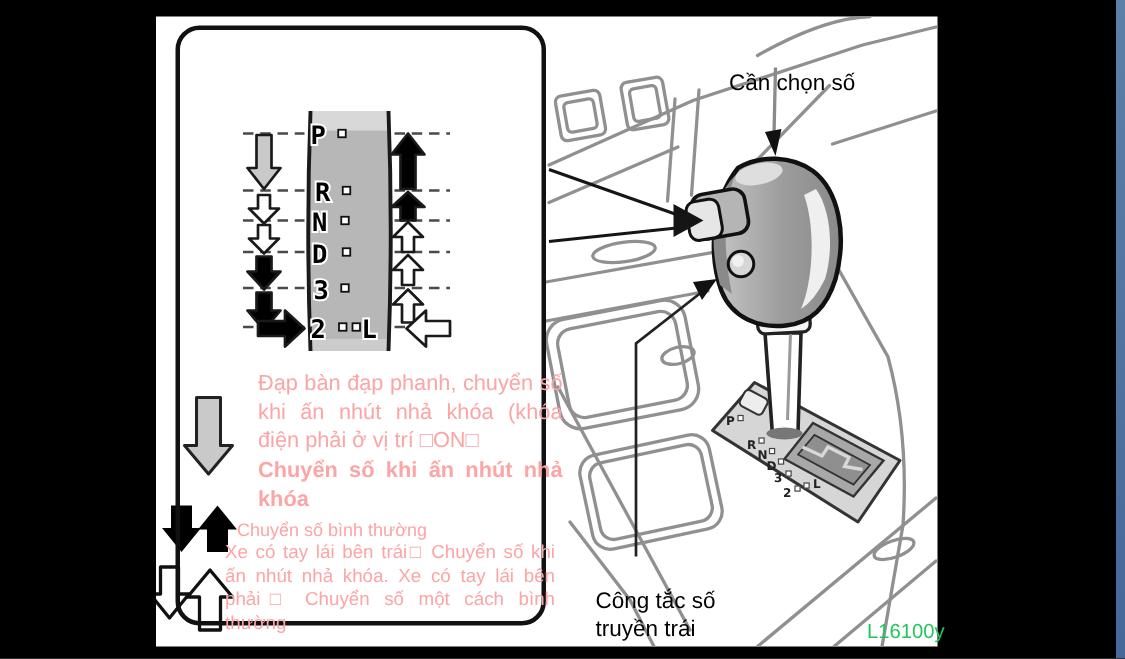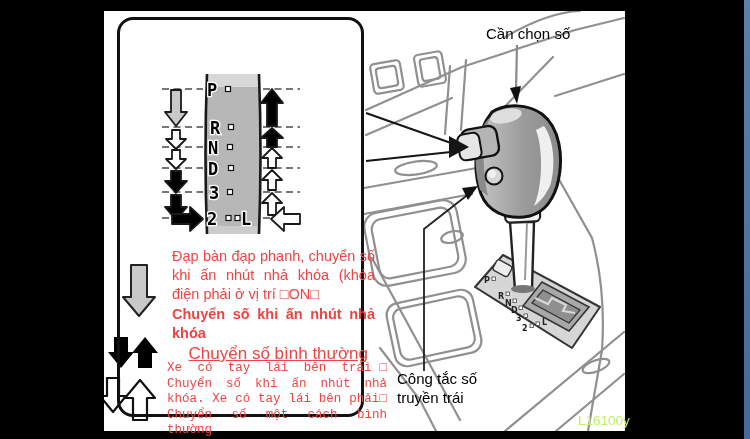--- a/index.html
+++ b/index.html
@@ -4,27 +4,27 @@
 <style>
   html,body{margin:0;padding:0;background:#000;}
   .stage{position:relative;width:750px;height:439px;background:#000;overflow:hidden;
          font-family:"Liberation Sans","DejaVu Sans",sans-serif;}
   .white-area{position:absolute;left:104px;top:11px;width:521px;height:420px;background:#fff;}
   .blue-strip{position:absolute;right:0;top:0;width:6px;height:439px;
               background:linear-gradient(#5d80a8,#46689a);}
   svg.art{position:absolute;left:0;top:0;}
   .panel{position:absolute;left:117px;top:17px;width:241px;height:394px;
          border:3px solid #111;border-radius:16px;background:transparent;}
-  .lbl{position:absolute;color:#000;font-size:15px;line-height:19px;}
-  .code{position:absolute;left:578px;top:413px;font-size:13.5px;color:#bef264;}
-  .leg{position:absolute;color:#ef4444;text-align:justify;}
+  .lbl{position:absolute;color:#000;font-size:15px;line-height:19px;margin-top:22px;}
+  .code{position:absolute;left:578px;top:413px;font-size:13.5px;color:#22c55e;}
+  .leg{position:absolute;color:#fca5a5;text-align:justify;}
   .leg.t1{left:172px;top:247px;width:203px;font-size:14.5px;line-height:19px;}
   .leg.t2{left:172px;top:305px;width:203px;font-size:14.5px;line-height:19px;font-weight:bold;}
-  .leg.t3{left:158px;top:344px;width:210px;font-size:17px;line-height:19px;text-align:right;text-decoration:underline;}
-  .leg.t4{left:167px;top:361px;width:220px;font-size:12.5px;line-height:15.5px;font-family:Liberation Mono, monospace;}
+  .leg.t3{left:158px;top:344px;width:210px;font-size:12px;line-height:19px;text-align:left;}
+  .leg.t4{left:150px;top:361px;width:220px;font-size:12.5px;line-height:15.5px;}
   text.gate{font-weight:bold;font-size:17px;fill:#000;stroke:#fff;stroke-width:2.6px;
             paint-order:stroke;font-family:"DejaVu Sans Mono","Liberation Mono",monospace;}
   text.mini{font-weight:bold;font-size:8px;fill:#222;font-family:"DejaVu Sans","Liberation Sans",sans-serif;}
 </style>
 </head>
 <body>
 
 <div class="stage">
   <div class="white-area"></div>
 

